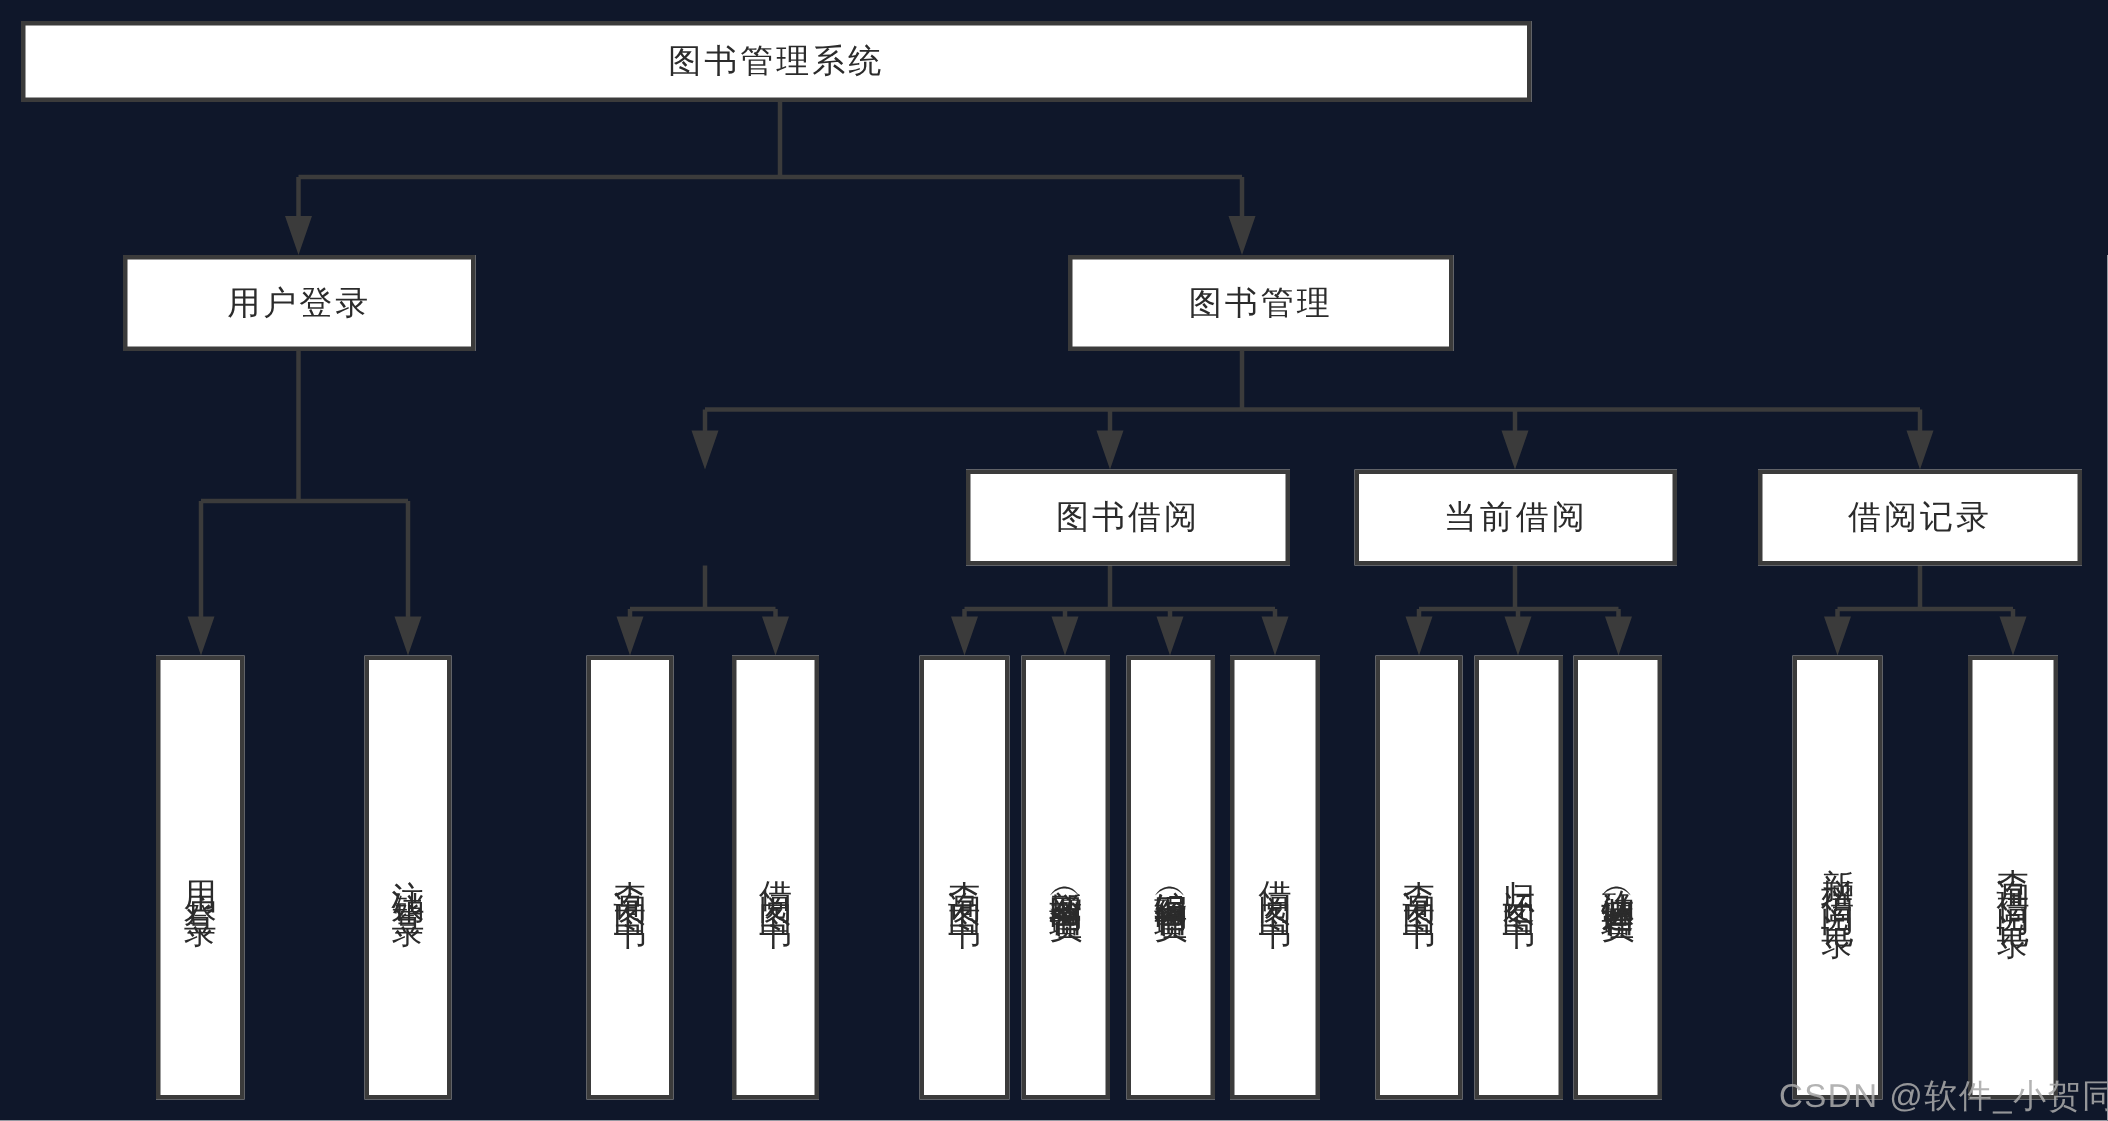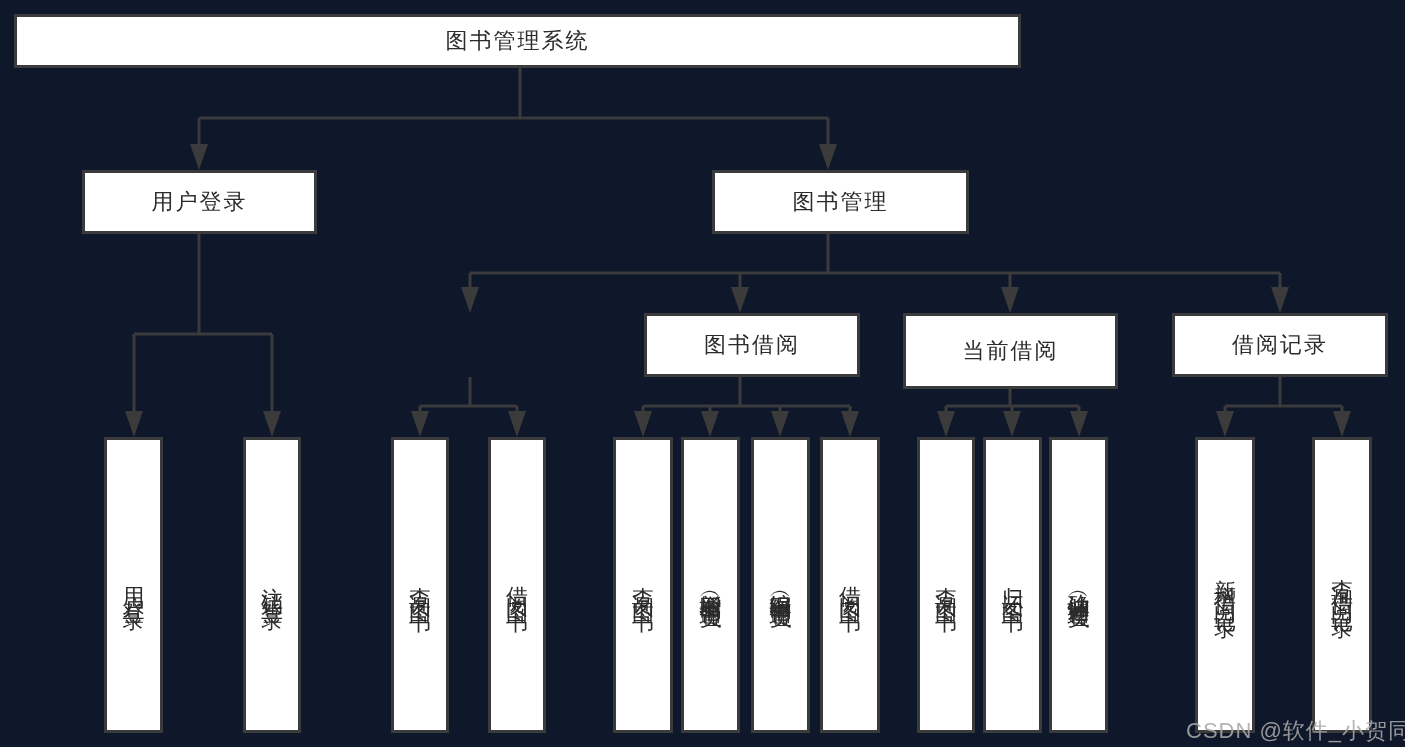--- a/index.html
+++ b/index.html
@@ -108,21 +108,21 @@
       M1216,411 L1234,411 L1225,437 Z
       M1333,411 L1351,411 L1342,437 Z"></path>
   </svg>
 
   <div class="node" style="left:14px; top:14px; width:1007px; height:54px;">图书管理系统</div>
 
   <div class="node" style="left:82px; top:170px; width:235px; height:64px;">用户登录</div>
   <div class="node" style="left:712px; top:170px; width:257px; height:64px;">图书管理</div>
 
   <div class="node" style="left:632px; top:313px; width:216px; height:64px;margin-left:12px;">图书借阅</div>
-  <div class="node" style="left:903px; top:313px; width:215px; height:76px;">当前借阅</div>
+  <div class="node" style="left:903px; top:313px; width:215px; height:64px;">当前借阅</div>
   <div class="node" style="left:1172px; top:313px; width:216px; height:64px;">借阅记录</div>
 
   <div class="node leaf" style="left:104px; top:437px; width:59px; height:296px;">
     <span class="vtext">用户登录</span>
   </div>
   <div class="node leaf" style="left:243px; top:437px; width:58px; height:296px;">
     <span class="vtext">注销登录</span>
   </div>
 
   <div class="node leaf" style="left:391px; top:437px; width:58px; height:296px;">

